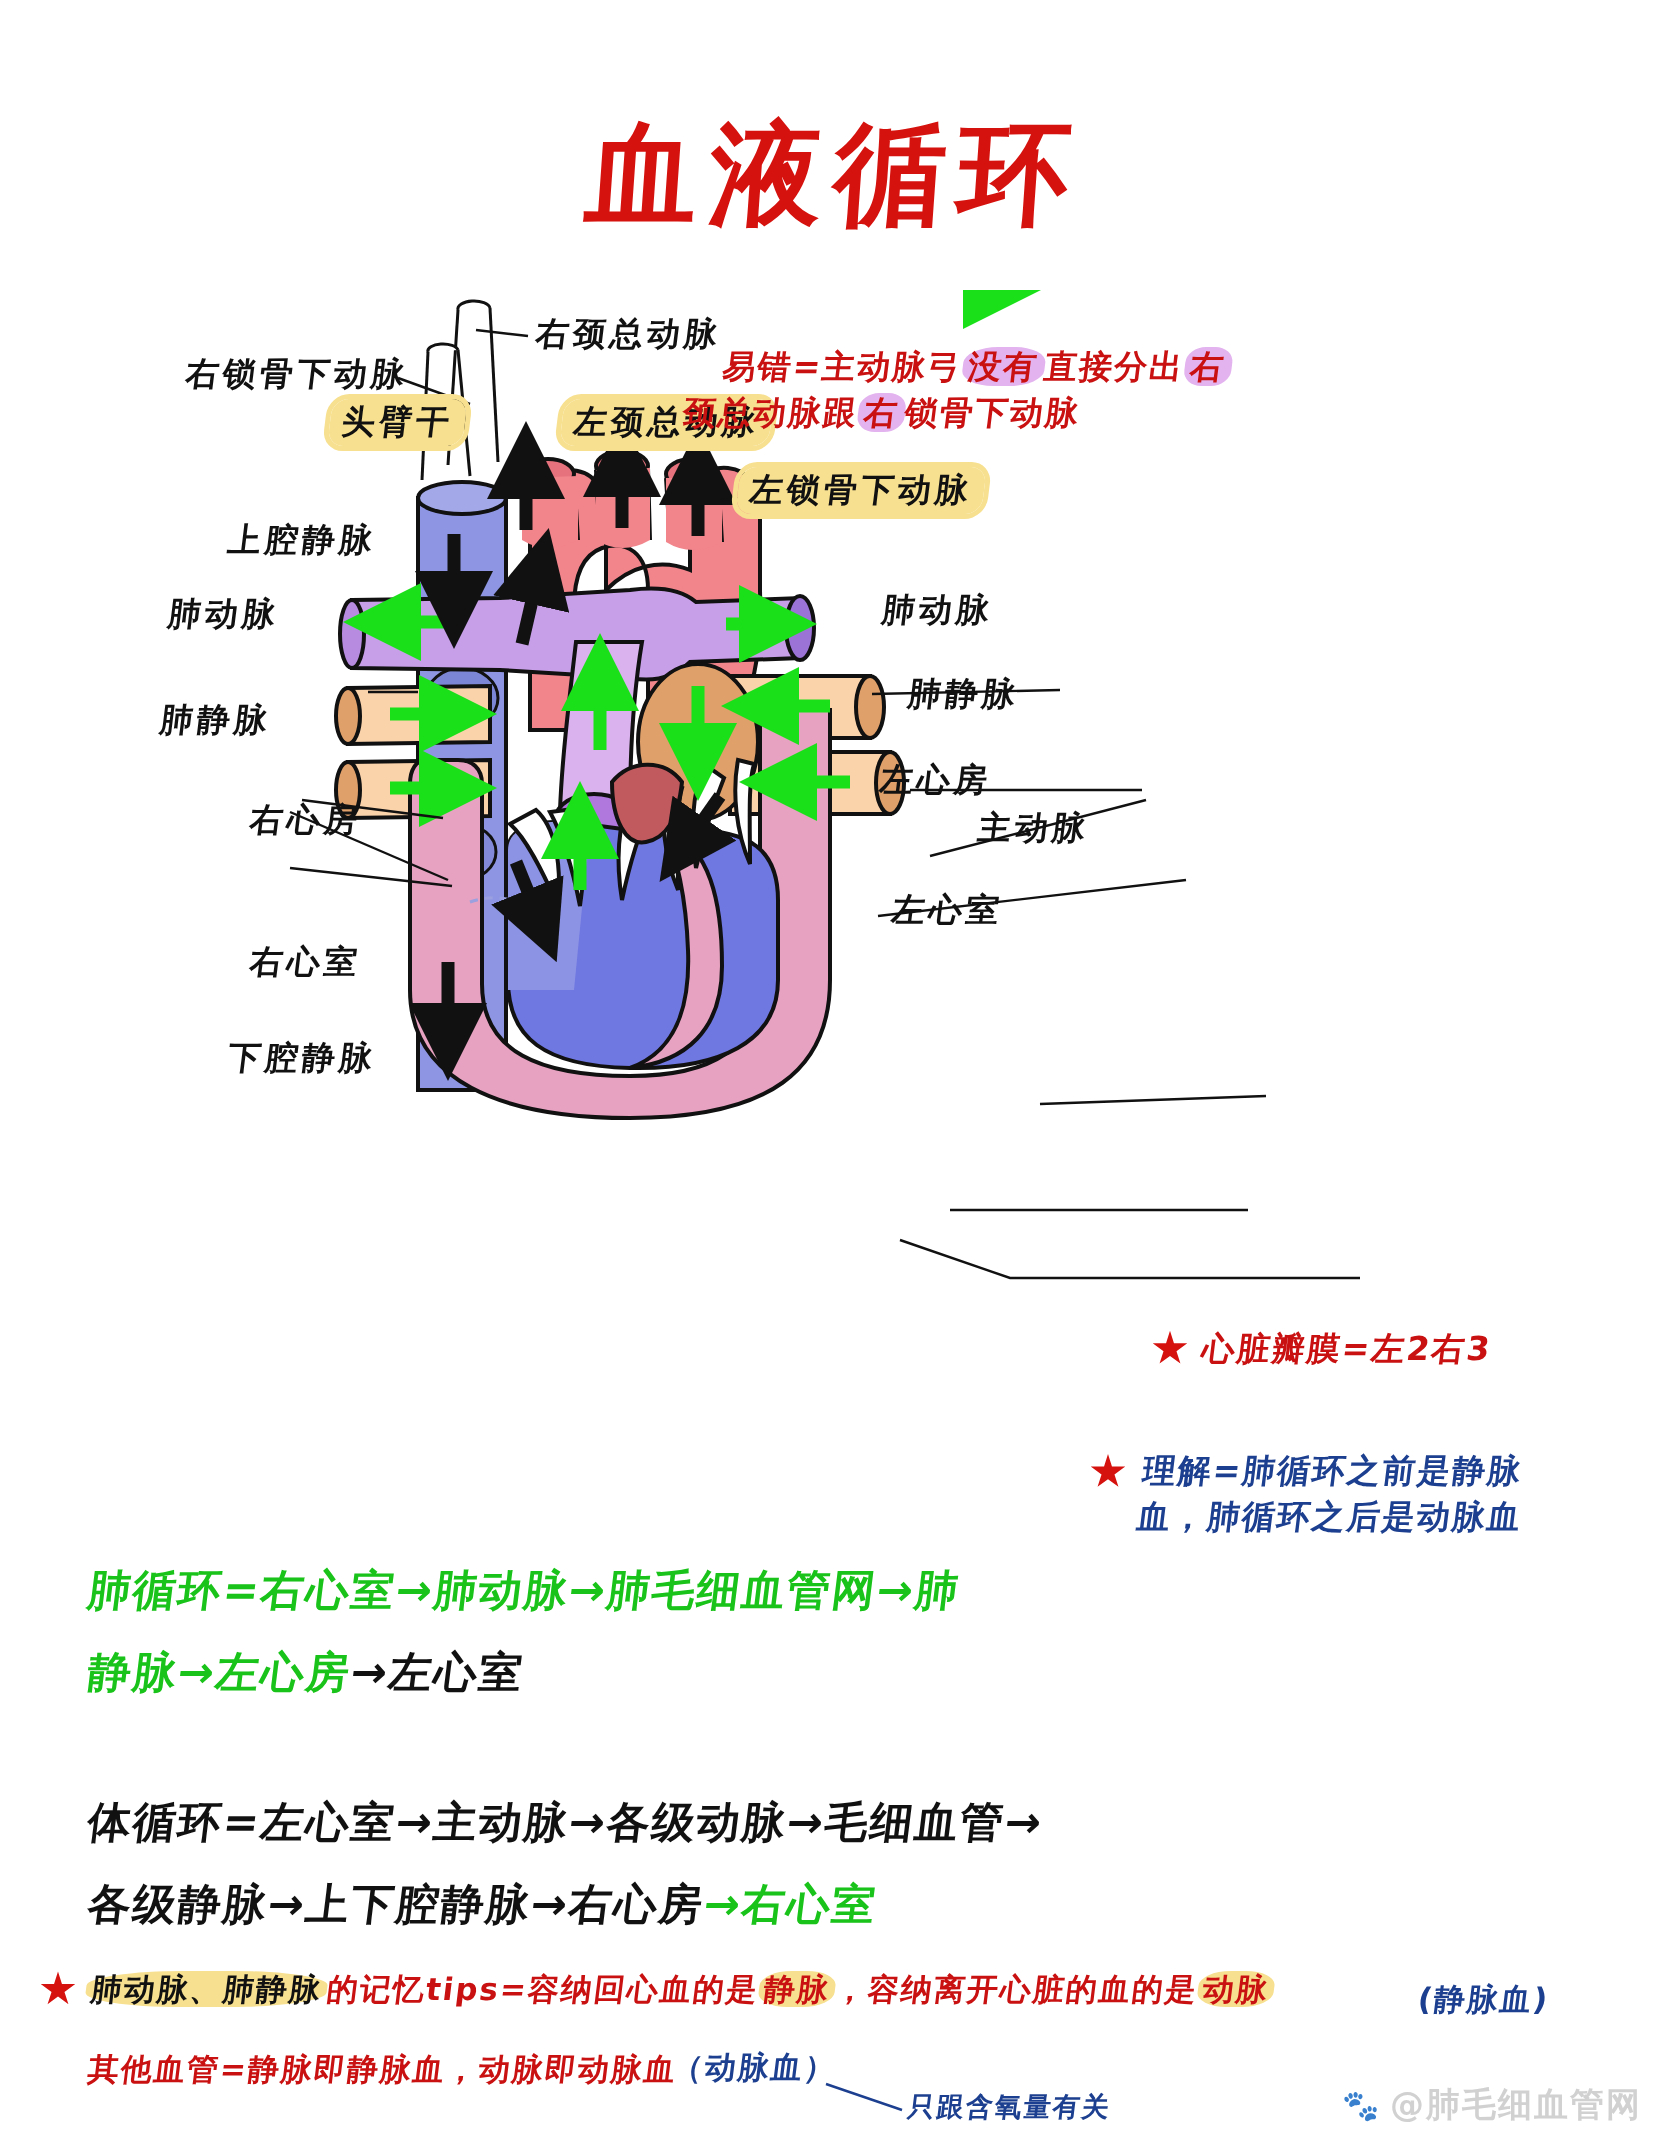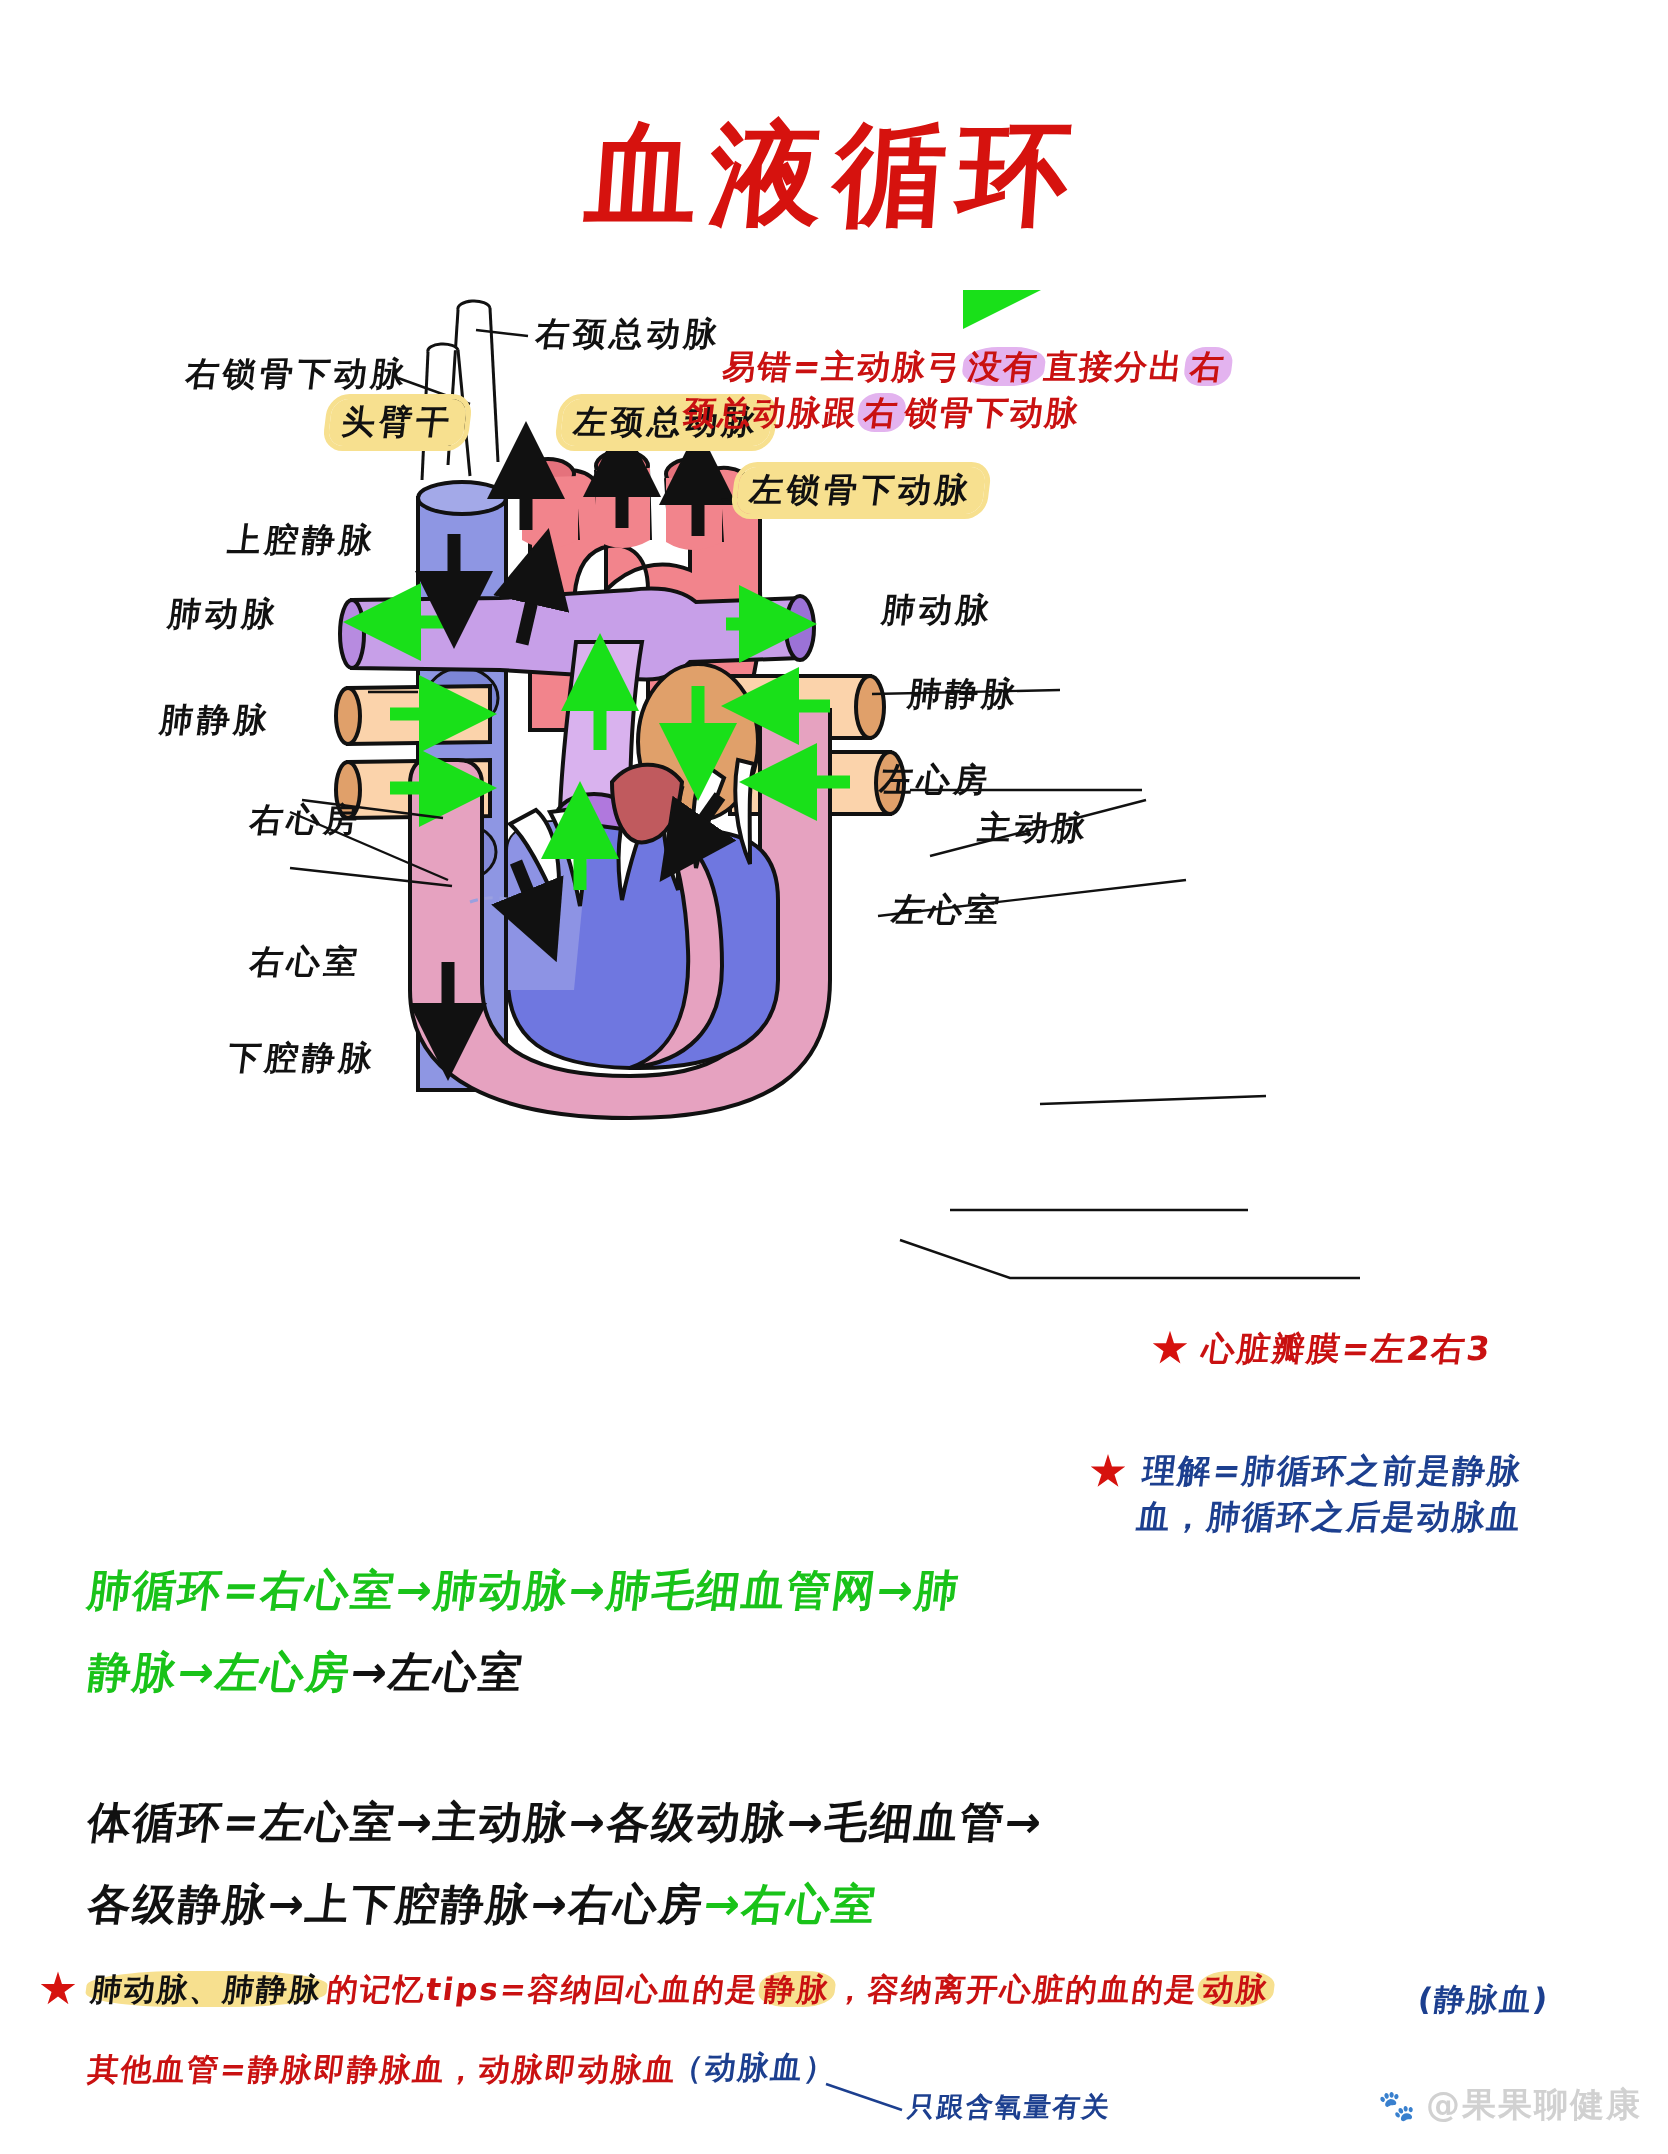--- a/index.html
+++ b/index.html
@@ -300,14 +300,14 @@
 
 <svg class="abs" style="left:0;top:0;width:1668px;height:2154px;pointer-events:none;">
   <g stroke="#1c3f8f" stroke-width="2.4" fill="none">
     <path d="M826,2084 L902,2110"></path>
   </g>
 </svg>
 <div class="abs nw note-blue" style="left:908px;top:2088px;font-size:27px;">只跟含氧量有关</div>
 
 <div class="abs" id="wm">
   <span class="paw">🐾</span>
-  <span>@果果聊健康</span>
+  <span>@肺毛细血管网</span>
 </div>
 
 </body></html>

